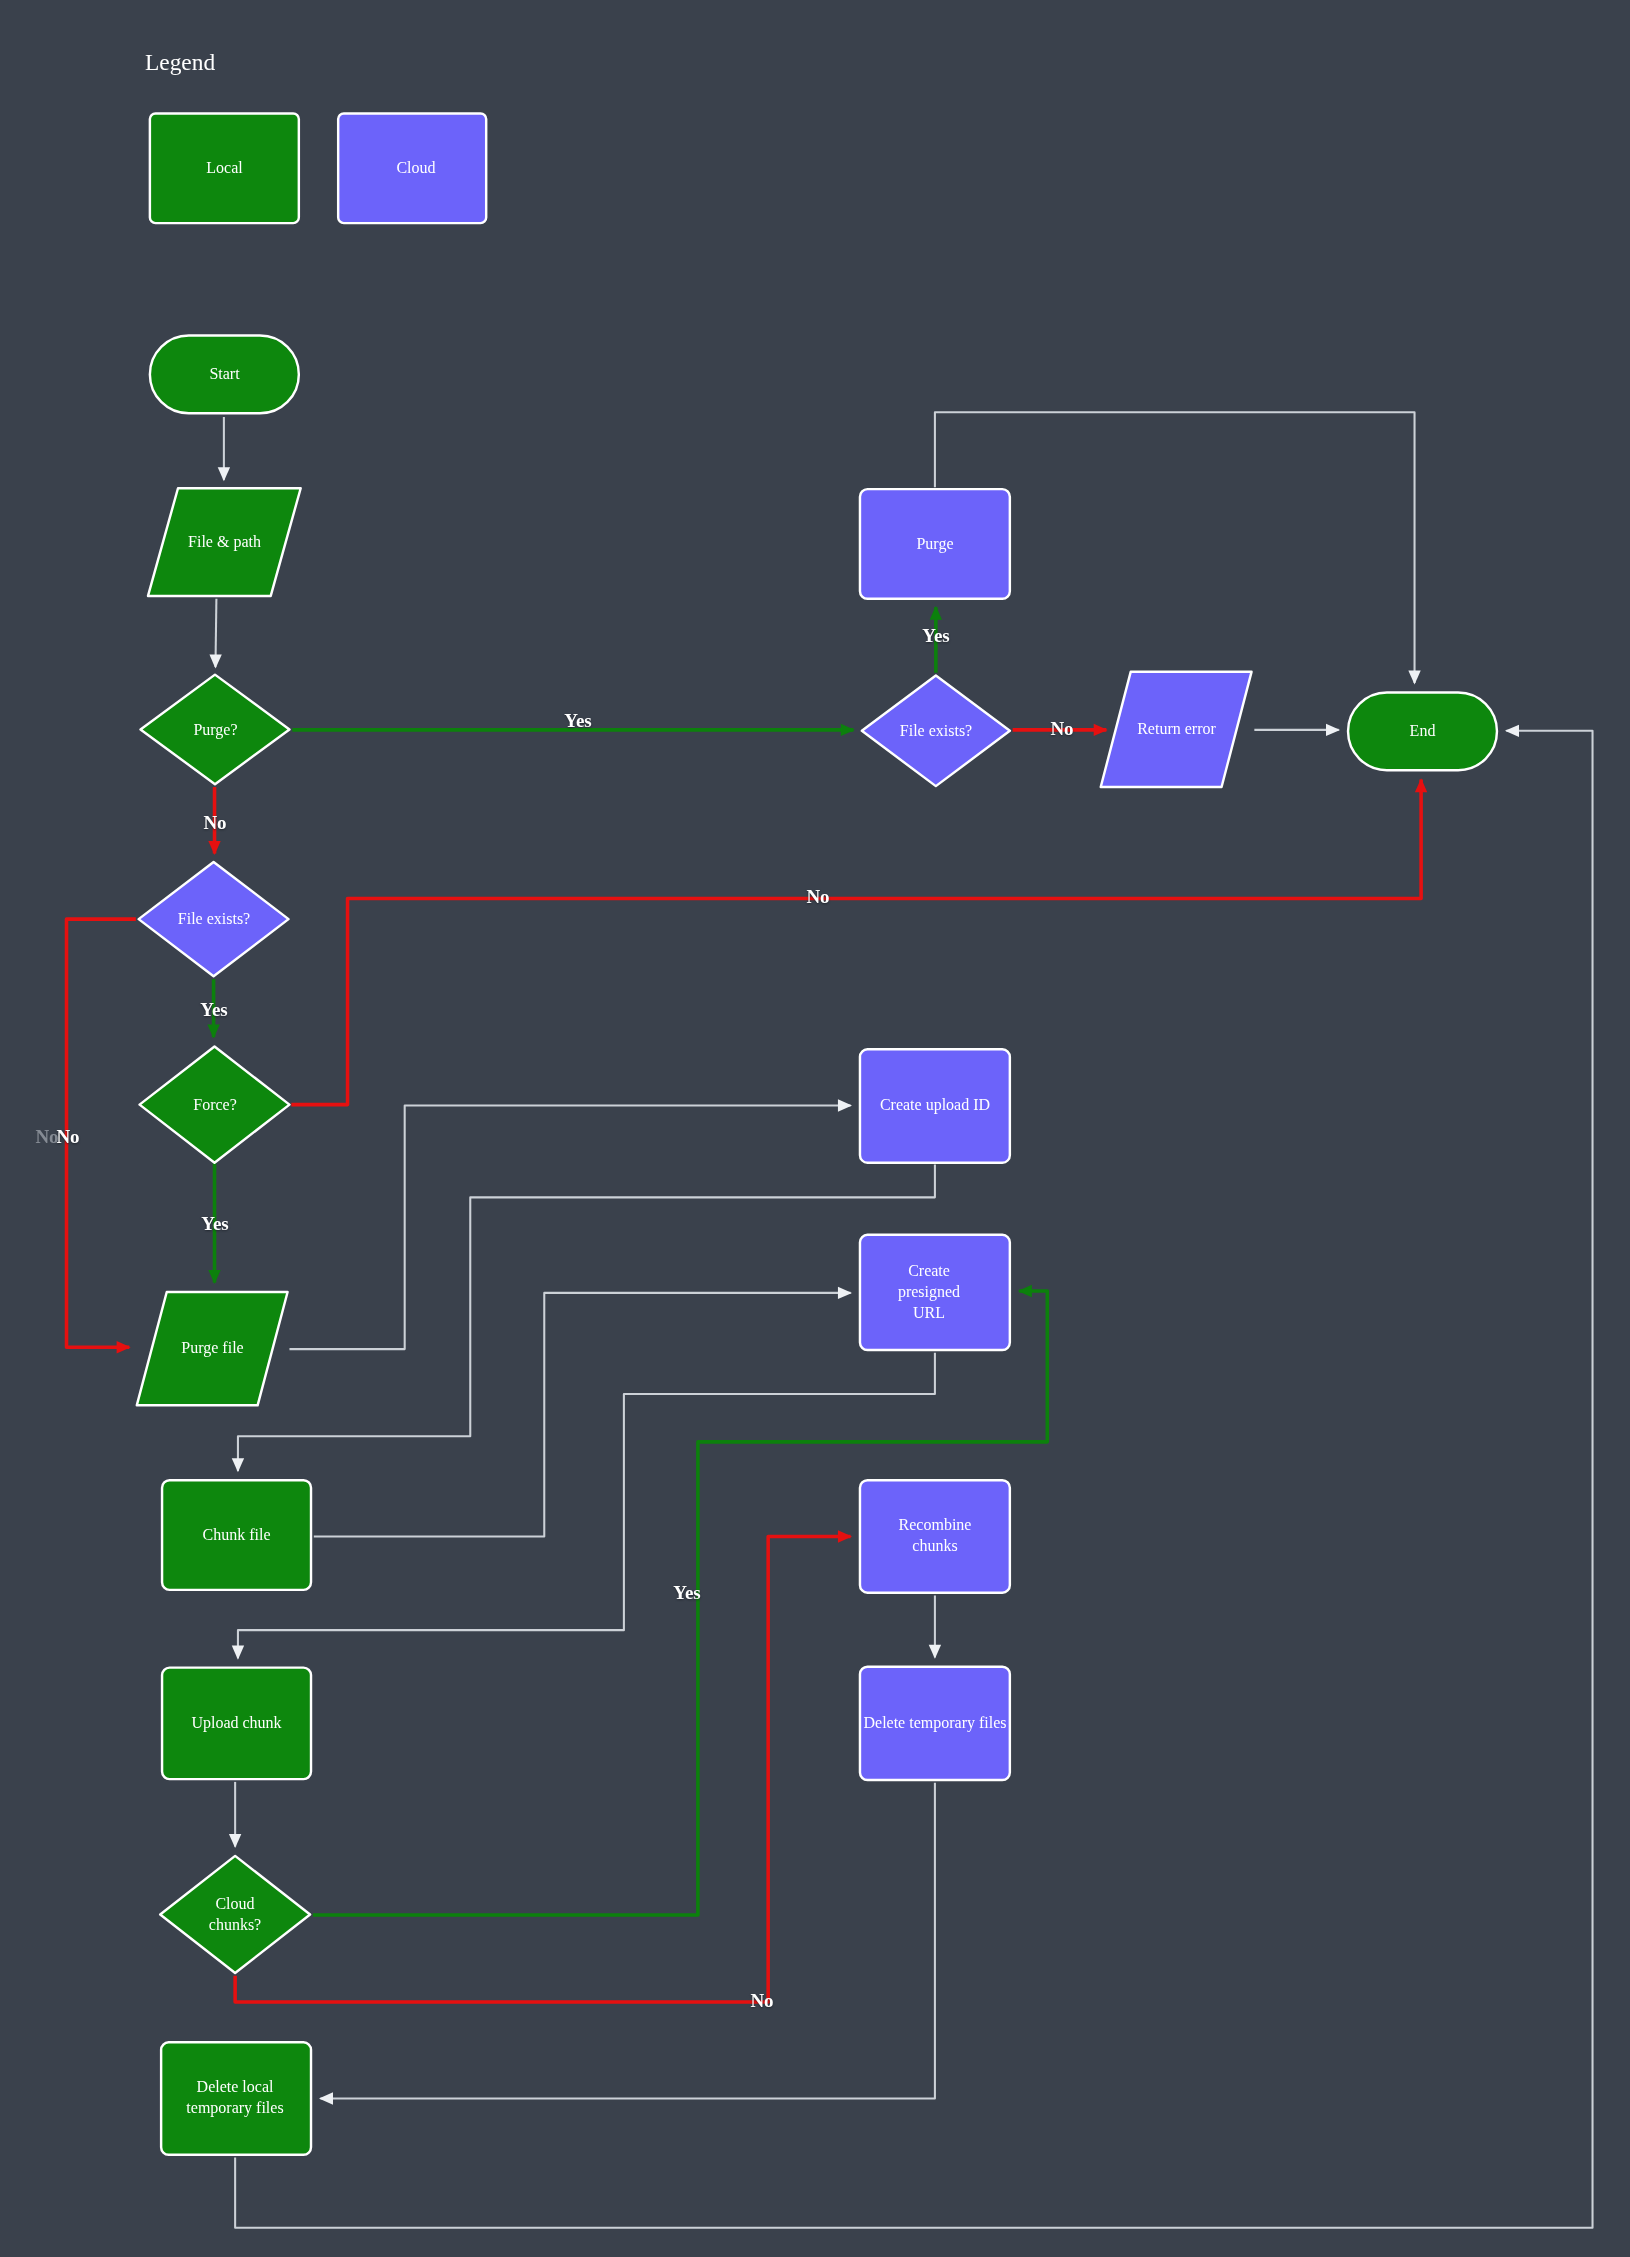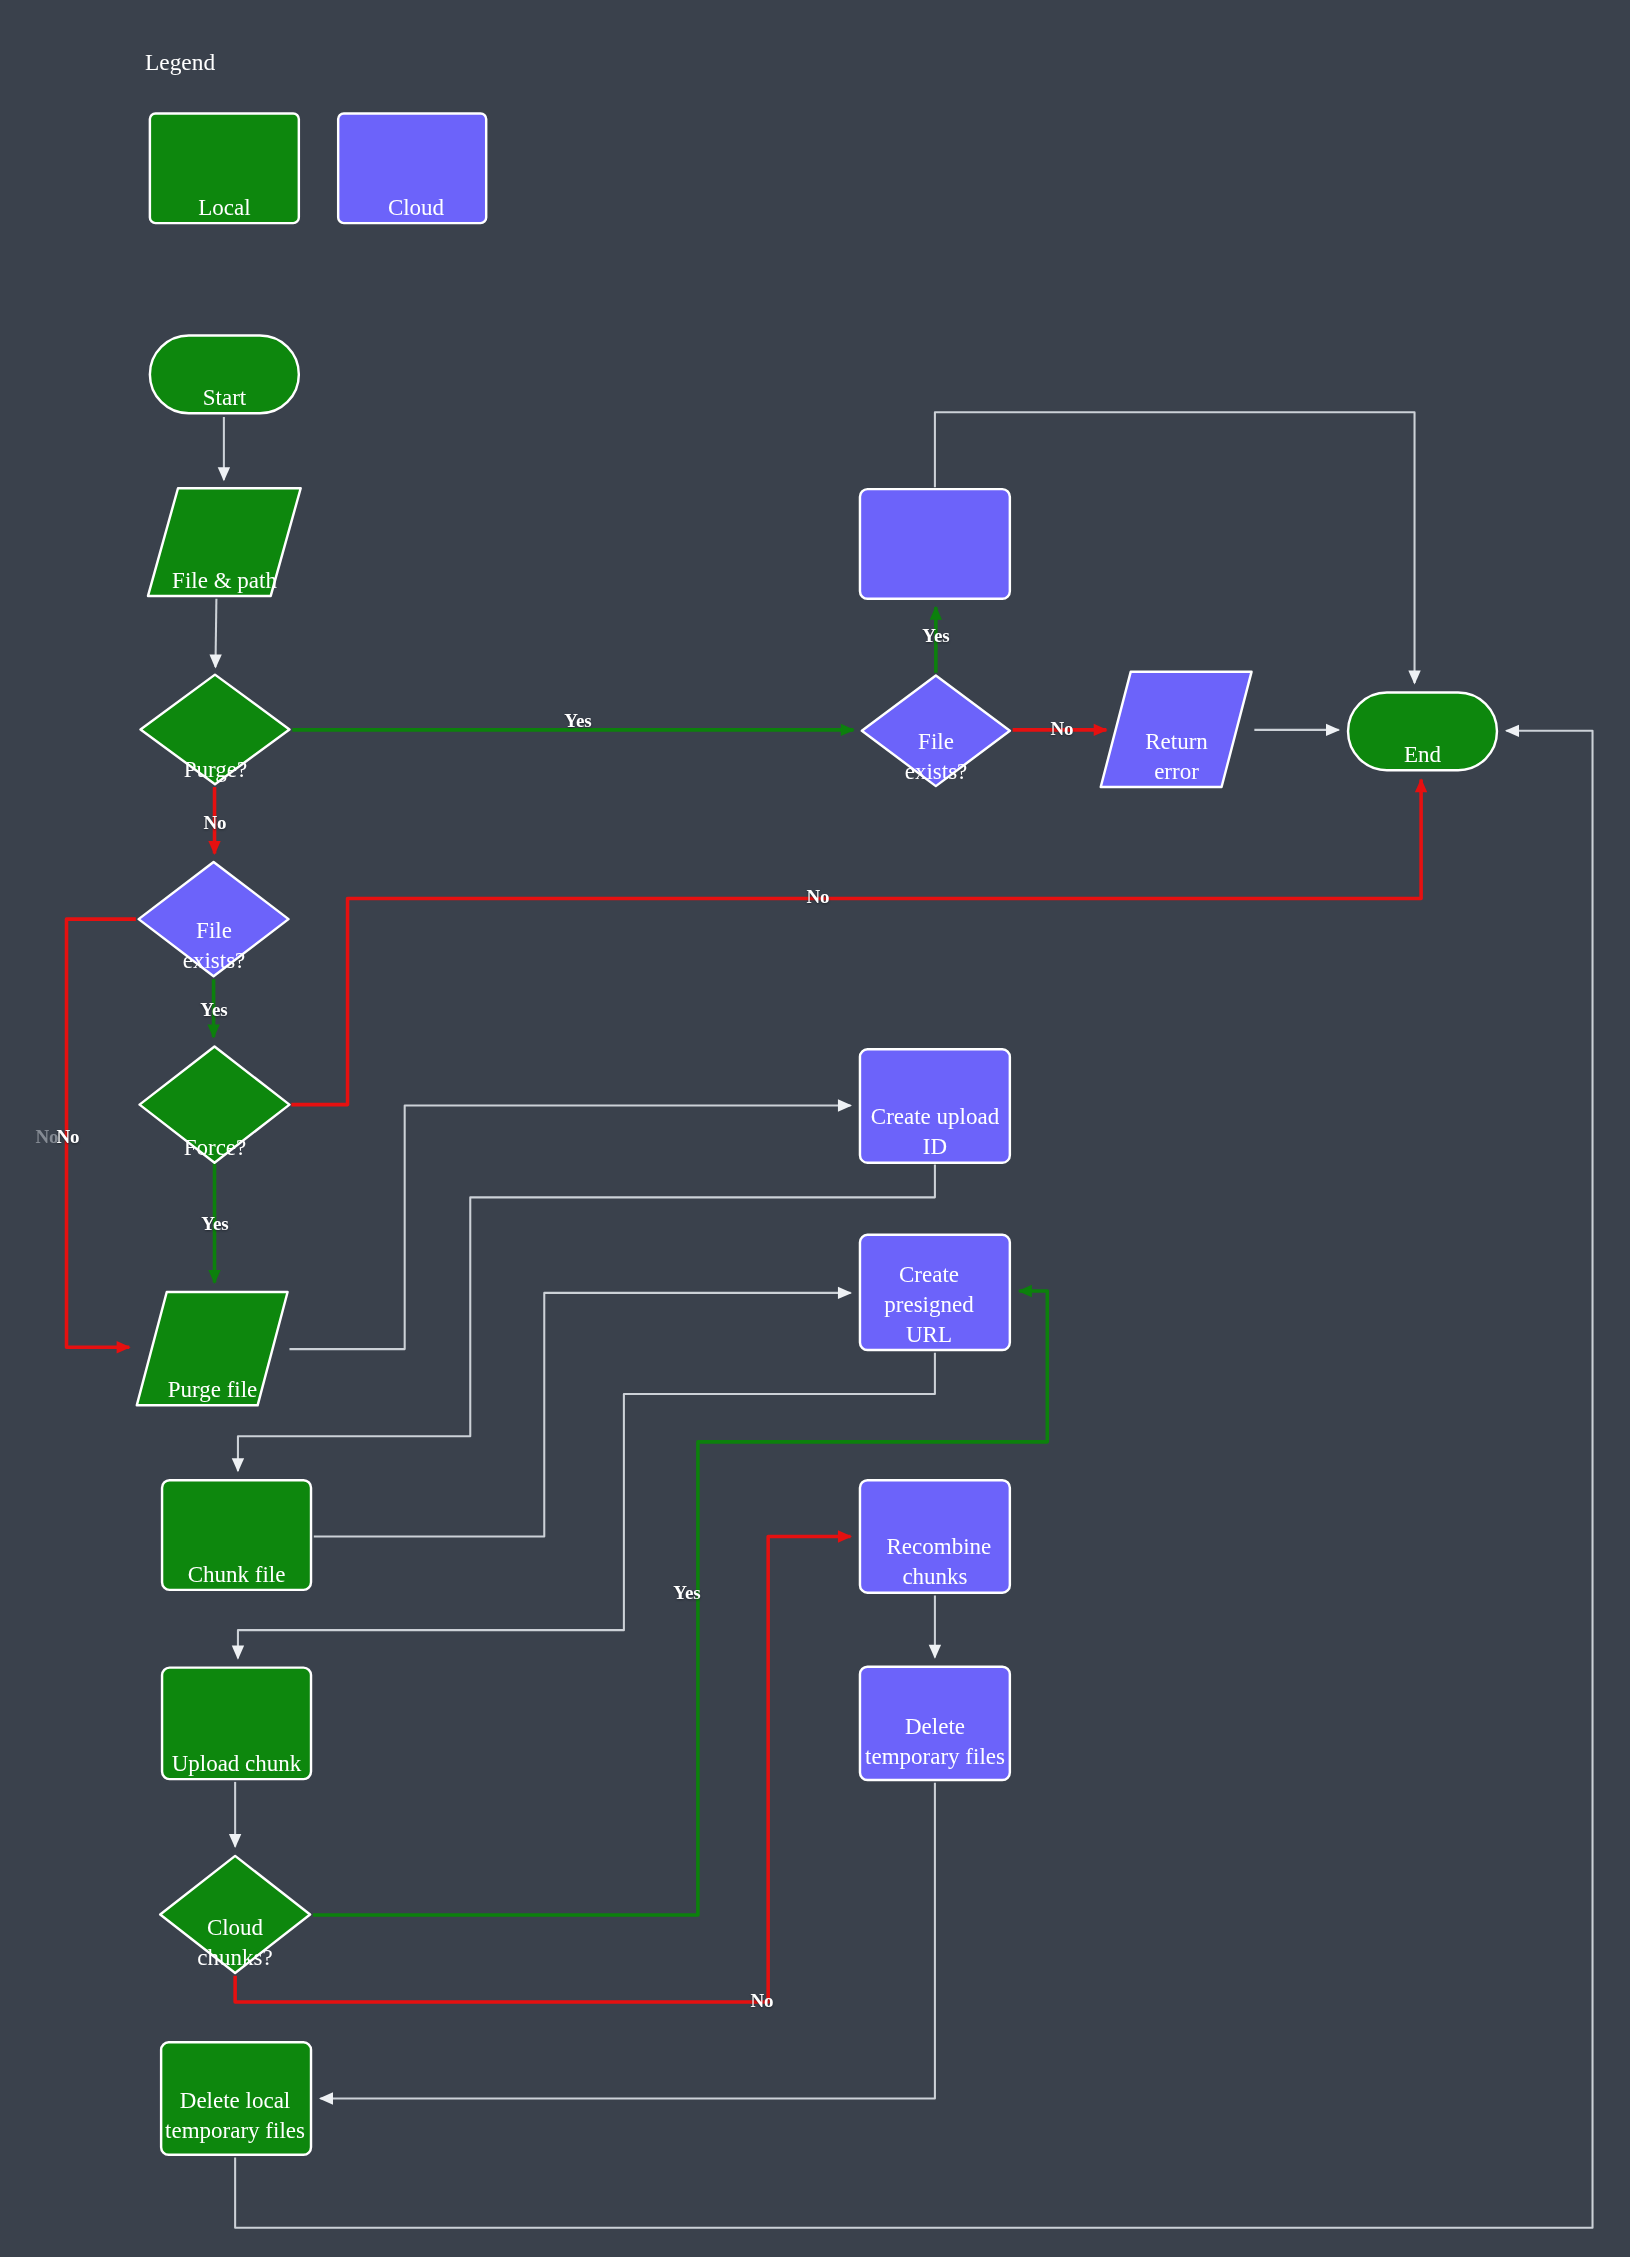--- a/index.html
+++ b/index.html
@@ -6,22 +6,22 @@
   #canvas{
     position:relative;
     width:1630px;height:2257px;
     background:#3a414c;
     font-family:"Liberation Serif","DejaVu Serif",serif;
     overflow:hidden;
   }
   #edges-svg{position:absolute;left:0;top:0;width:1630px;height:2257px;}
   .node-label{
     position:absolute;
-    display:flex;align-items:flex-end;justify-content:center;text-align:center;
-    color:#ffffff;font-size:23px;line-height:1.3;
+    display:flex;align-items:center;justify-content:center;text-align:center;
+    color:#ffffff;font-size:16px;line-height:1.3;
     pointer-events:none;
   }
   .node-label .inner{width:100%;}
   .narrow .inner{width:97px;margin:0 auto;}
   .mid .inner{width:94px;margin:0 auto;}
   .pad .inner{width:146px;margin:8px auto;}
   .edge-label{
     position:absolute;
     transform:translate(-50%,-50%);
     color:#ffffff;font-size:19px;font-weight:bold;
@@ -159,20 +159,23 @@
   <div class="node-label" style="left:162px;top:1668px;width:149px;height:111px;">
       <span class="inner">Upload chunk</span>
     </div>
   <div class="node-label mid" style="left:160px;top:1856px;width:150px;height:117px;">
       <span class="inner">Cloud chunks?</span>
     </div>
   <div class="node-label pad" style="left:161px;top:2042px;width:148px;height:112px;">
       <span class="inner">Delete local temporary files</span>
     </div>
 
+  <div class="node-label" style="left:860px;top:489px;width:150px;height:110px;">
+      <span class="inner">Purge</span>
+    </div>
   <div class="node-label mid" style="left:862px;top:676px;width:148px;height:111px;">
       <span class="inner">File exists?</span>
     </div>
   <div class="node-label narrow" style="left:1101px;top:672px;width:151px;height:115px;">
       <span class="inner">Return error</span>
     </div>
   <div class="node-label" style="left:1348px;top:692px;width:149px;height:78px;">
       <span class="inner">End</span>
     </div>
   <div class="node-label" style="left:860px;top:1049px;width:150px;height:113px;">

